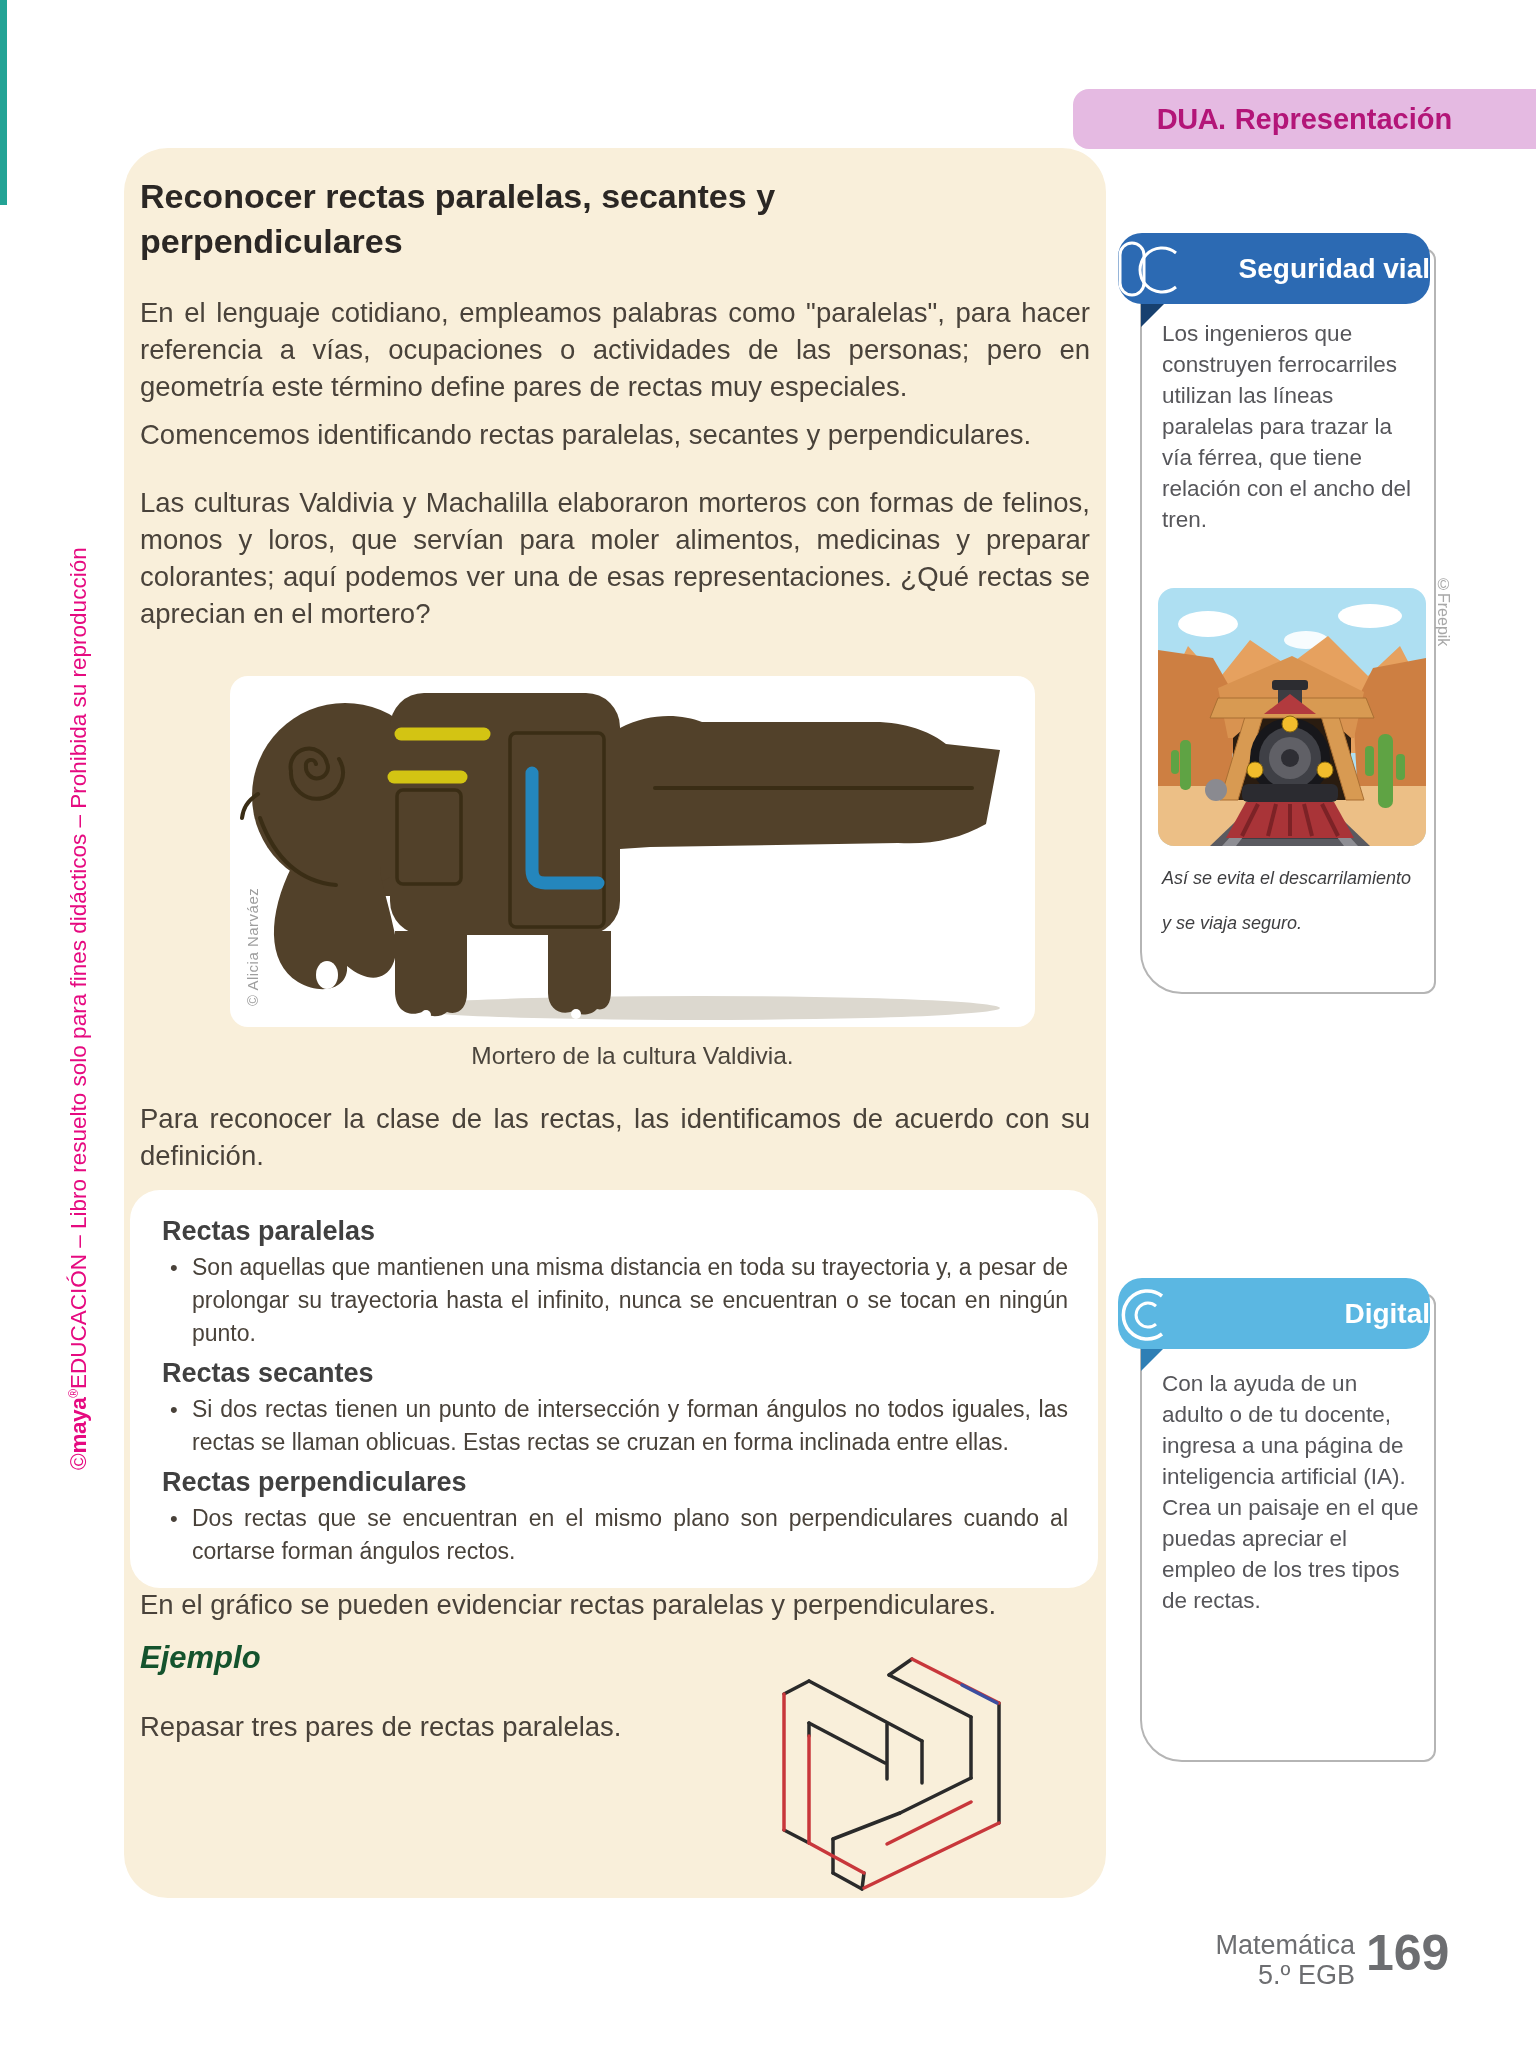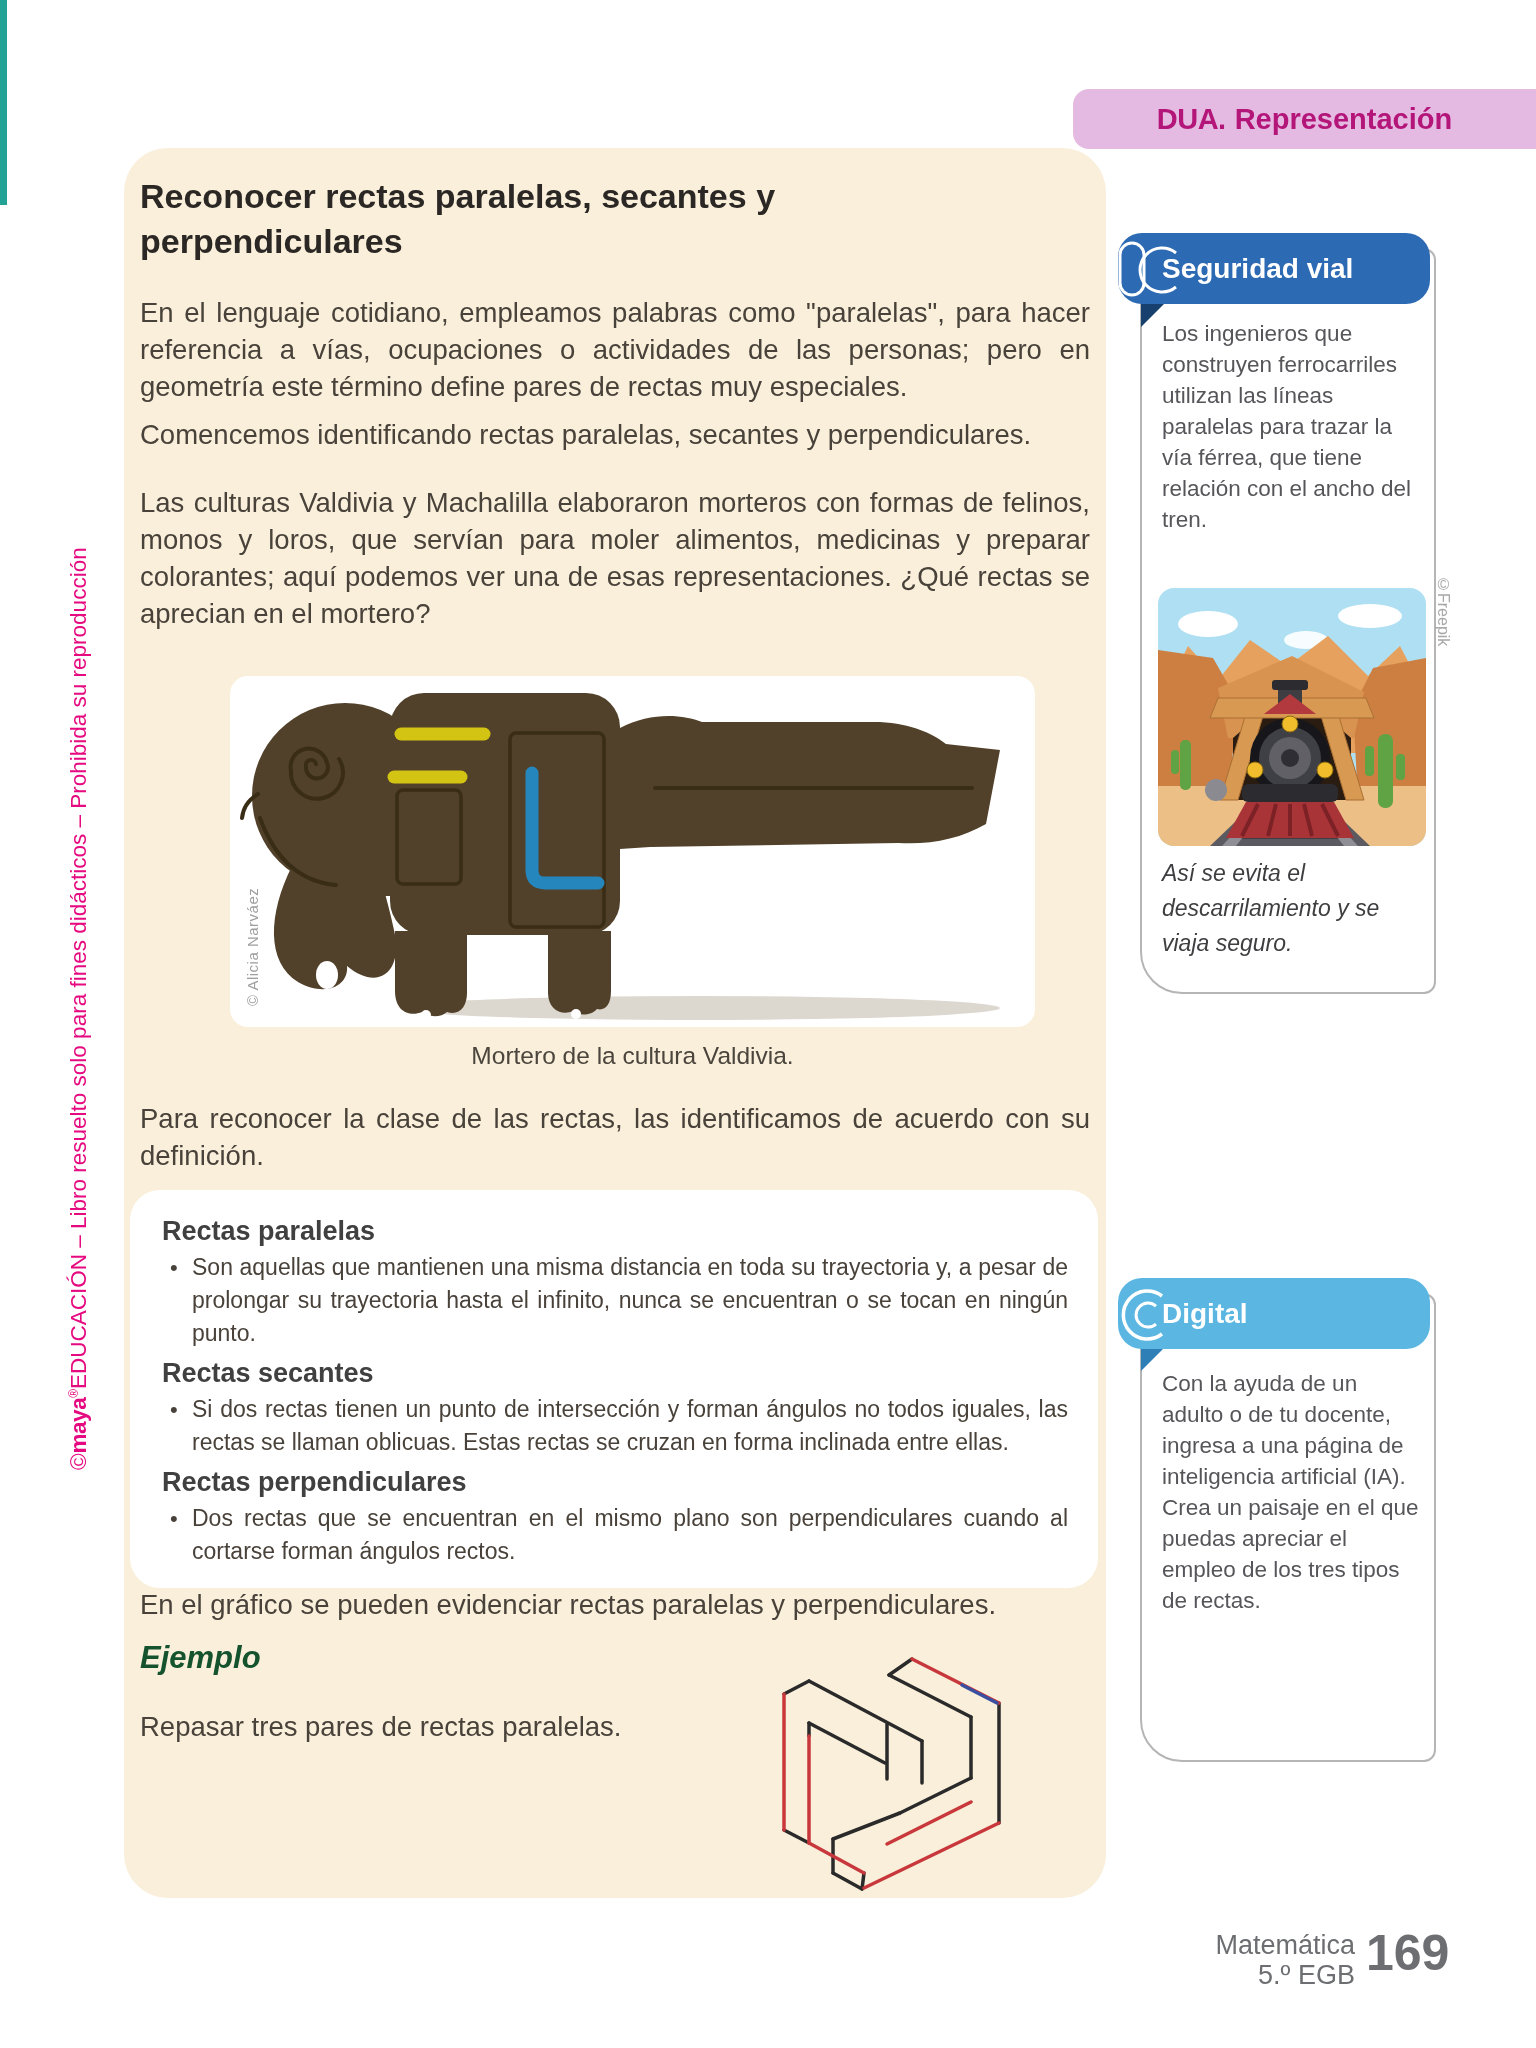--- a/index.html
+++ b/index.html
@@ -37,28 +37,28 @@
   
   .figure{position:absolute;left:648px;top:1498px;}
   
   .sidebox{position:absolute;border:2px solid #b5b5b5;background:#fff;}
   .sv-box{left:1140px;top:248px;width:292px;height:742px;border-radius:10px 12px 12px 42px;}
   .dg-box{left:1140px;top:1293px;width:292px;height:465px;border-radius:10px 12px 12px 42px;}
   .tab{position:absolute;width:0;height:0;border-right:24px solid transparent;}
   .sv-tab{left:1141px;top:303px;border-top:24px solid #17406f;}
   .dg-tab{left:1141px;top:1347px;border-top:24px solid #2e7fb5;}
   .pill{position:absolute;left:1118px;width:312px;height:71px;border-radius:24px;color:#fff;
-        display:flex;align-items:center;justify-content:flex-start;font-size:28px;font-weight:bold;
+        display:flex;align-items:center;justify-content:flex-end;font-size:28px;font-weight:bold;
         padding-left:44px;box-sizing:border-box;}
   .sv-pill{top:233px;background:#2c6ab3;}
   .dg-pill{top:1278px;background:#5bb7e2;}
   .pill-icon{position:absolute;left:-8px;top:-4px;}
   .sidetext{position:absolute;left:1162px;width:262px;font-size:22.5px;line-height:31px;color:#56565a;}
   .sv-body{top:318px;}
-  .sv-caption{top:856px;font-style:italic;color:#3e3e40;font-size:23px;line-height:35px;}
+  .sv-caption{top:856px;font-style:italic;color:#3e3e40;font-size:18px;line-height:45px;}
   .dg-body{top:1368px;}
   .dg-note{top:1640px;font-style:italic;color:#3e3e40;font-size:24px;line-height:33px;}
   .trainwrap{position:absolute;left:1158px;top:588px;width:268px;height:258px;}
   .freepik{position:absolute;left:1434px;top:576px;writing-mode:vertical-rl;
            font-size:16px;color:#a8a8a8;}
   
   .marginline{position:absolute;left:66px;top:1470px;width:1104px;height:34px;
               transform:rotate(-90deg);transform-origin:0 0;color:#e60a80;font-size:22.5px;
               white-space:nowrap;}
   .marginline .brand{font-weight:800;letter-spacing:-.5px;}

